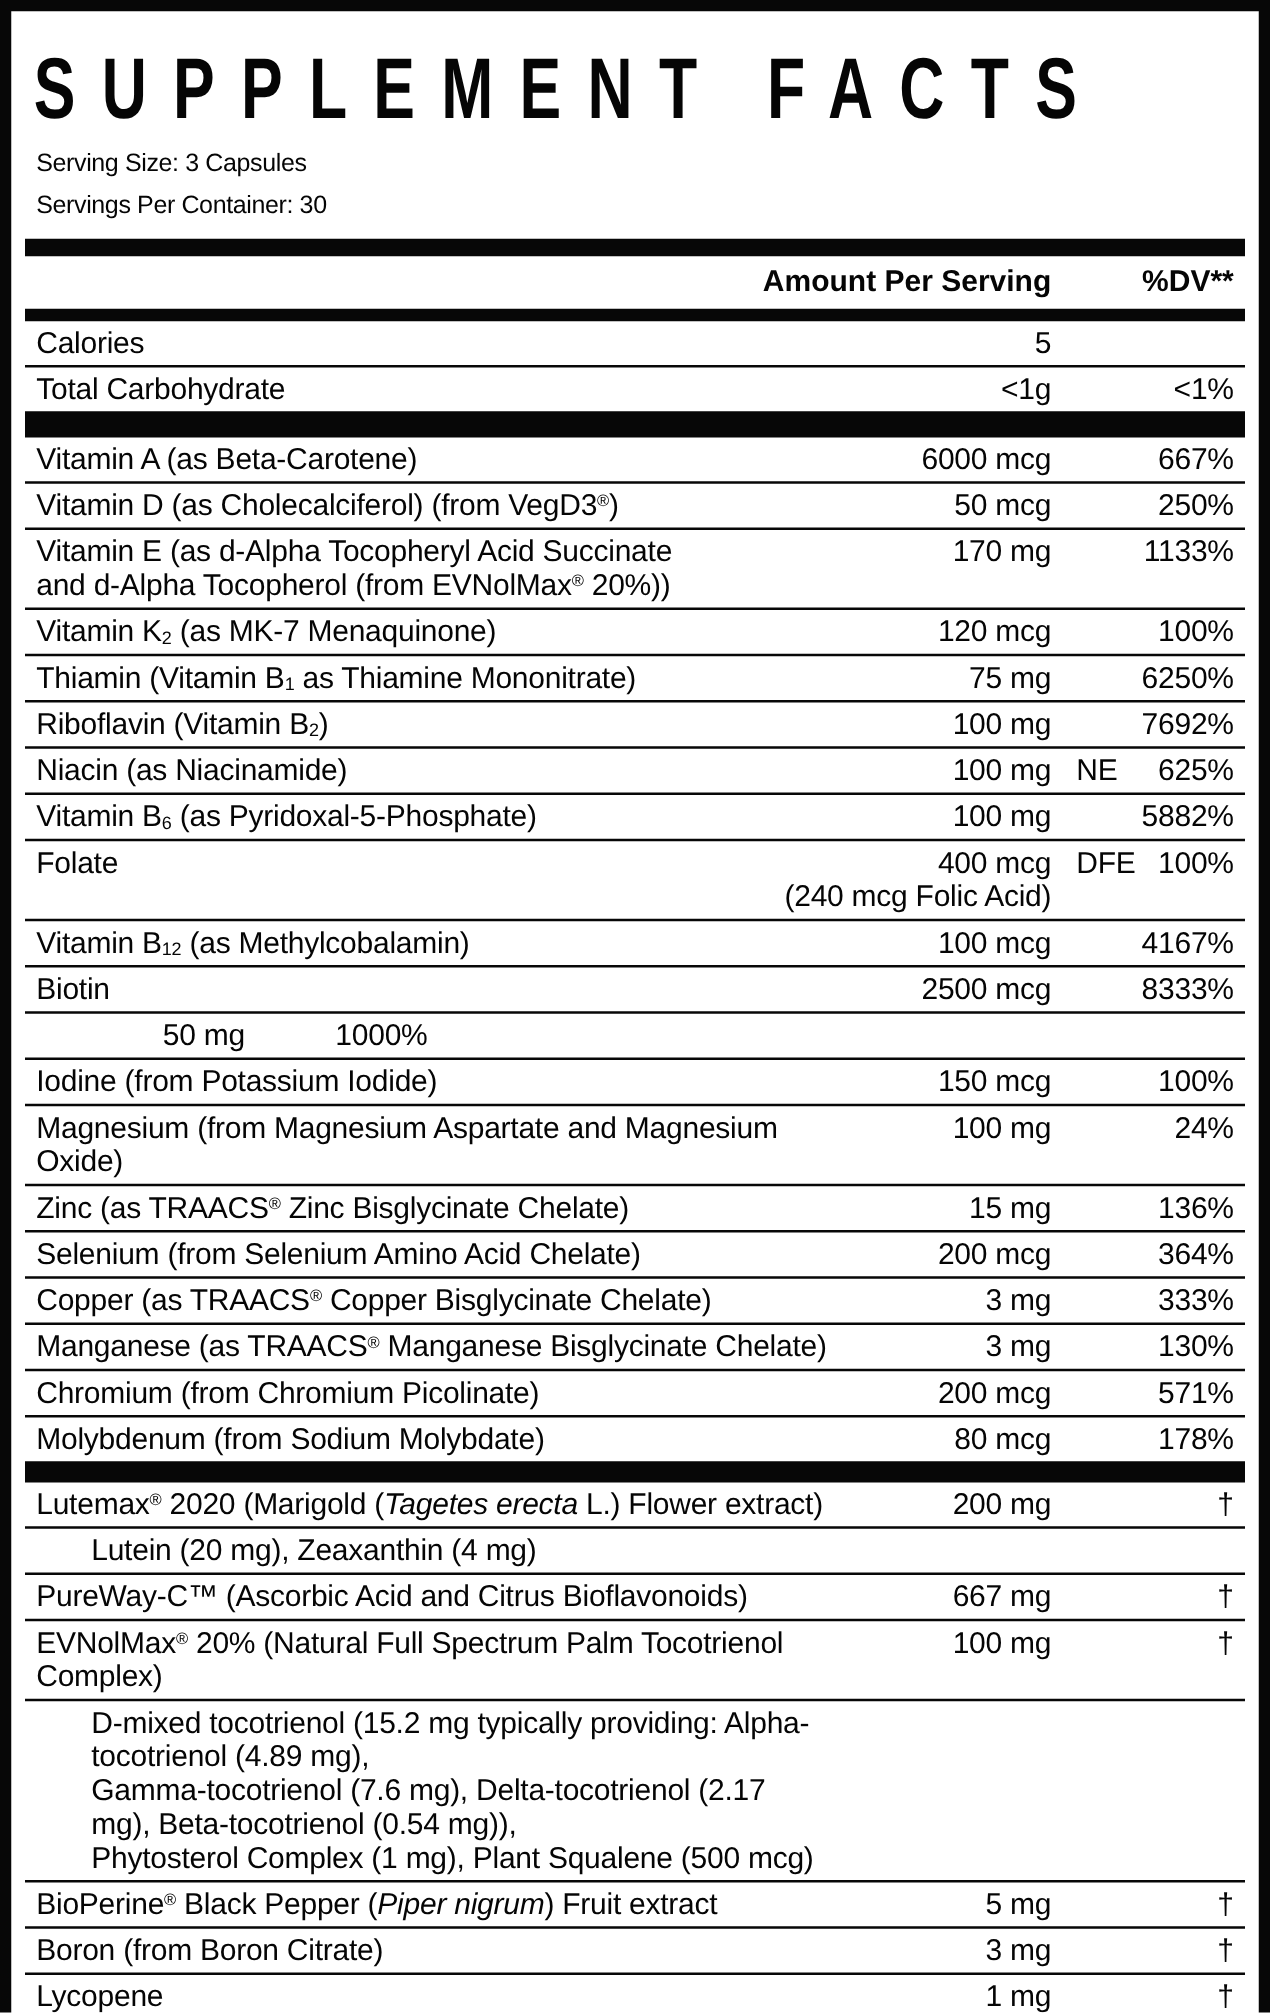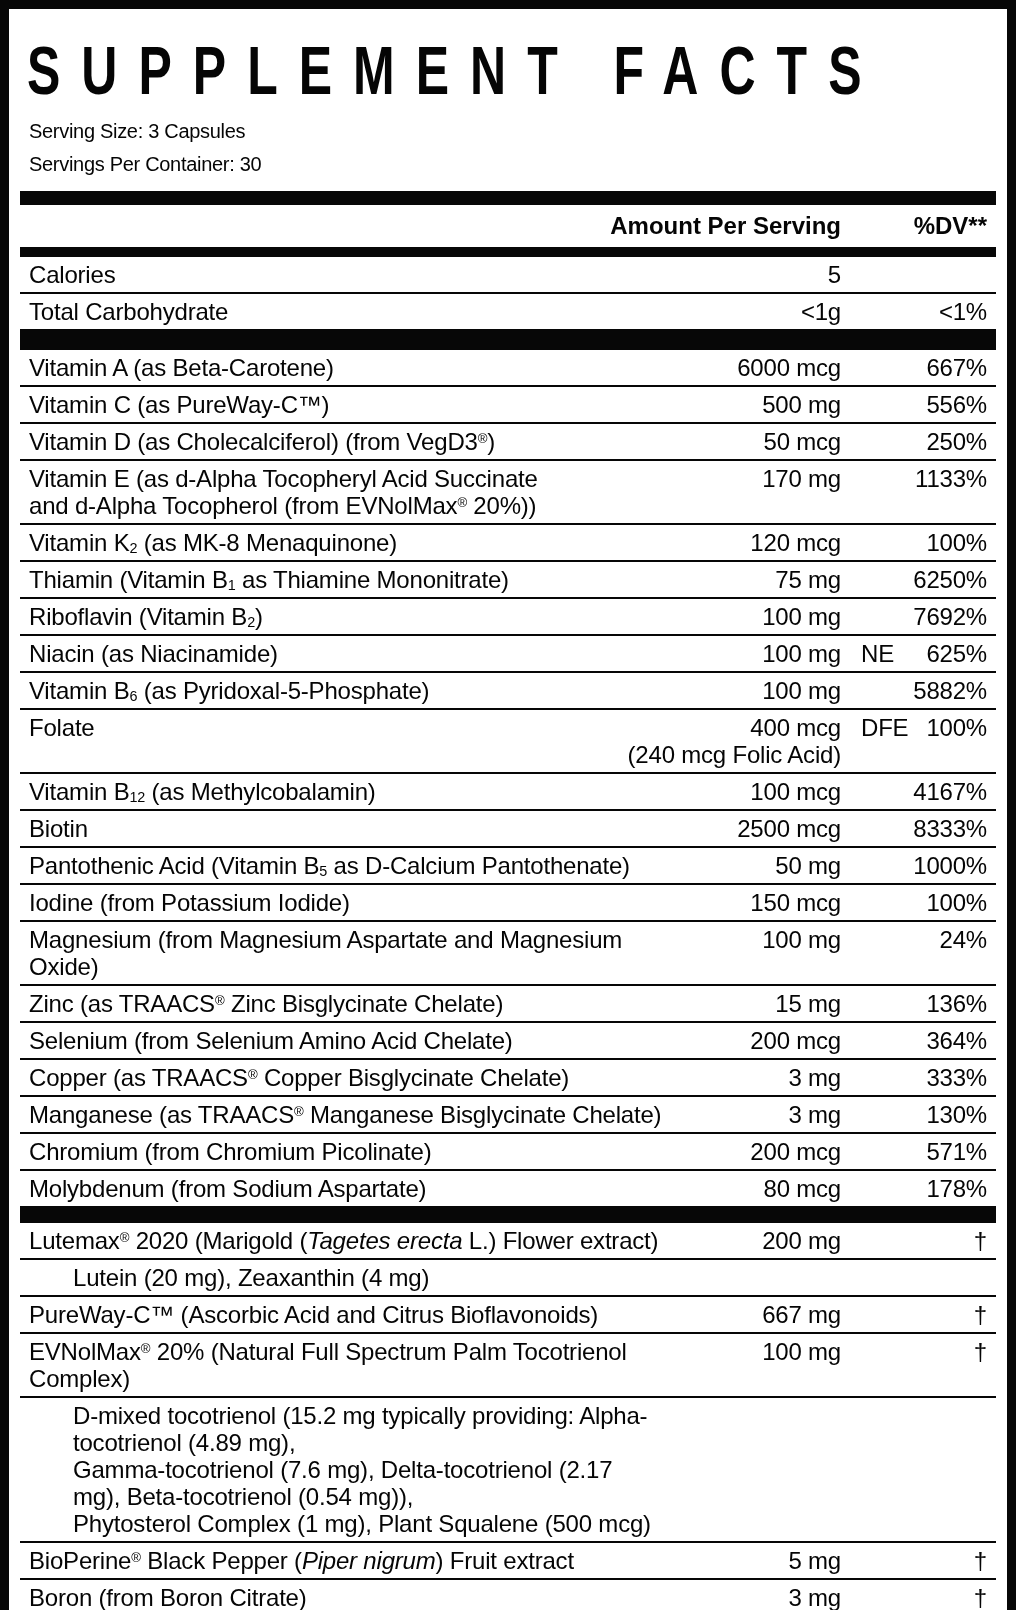--- a/index.html
+++ b/index.html
@@ -83,42 +83,35 @@
 
     <div class="rows" id="rows-nutrients">
         <div class="row">
           <div class="name"><span>Vitamin A (as Beta-Carotene)</span></div>
           <div class="amt">
             <span class="amt-line"><span>6000 mcg</span></span>
           </div>
           <div class="dv">667%</div>
         </div>
         <div class="row">
-          <div class="name"><span>Vitamin C (as PureWay-C™)</span></div>
-          <div class="amt">
-            <span class="amt-line"><span>500 mg</span></span>
-          </div>
-          <div class="dv">556%</div>
-        </div>
-        <div class="row">
           <div class="name"><span>Vitamin D (as Cholecalciferol) (from VegD3</span><sup>®</sup><span>)</span></div>
           <div class="amt">
             <span class="amt-line"><span>50 mcg</span></span>
           </div>
           <div class="dv">250%</div>
         </div>
         <div class="row">
           <div class="name"><span>Vitamin E (as d-Alpha Tocopheryl Acid Succinate</span><br><span>and d-Alpha Tocopherol (from EVNolMax</span><sup>®</sup><span> 20%))</span></div>
           <div class="amt">
             <span class="amt-line"><span>170 mg</span></span>
           </div>
           <div class="dv">1133%</div>
         </div>
         <div class="row">
-          <div class="name"><span>Vitamin K</span><sub>2</sub><span> (as MK-8 Menaquinone)</span></div>
+          <div class="name"><span>Vitamin K</span><sub>2</sub><span> (as MK-7 Menaquinone)</span></div>
           <div class="amt">
             <span class="amt-line"><span>120 mcg</span></span>
           </div>
           <div class="dv">100%</div>
         </div>
         <div class="row">
           <div class="name"><span>Thiamin (Vitamin B</span><sub>1</sub><span> as Thiamine Mononitrate)</span></div>
           <div class="amt">
             <span class="amt-line"><span>75 mg</span></span>
           </div>
@@ -161,21 +154,20 @@
           <div class="dv">4167%</div>
         </div>
         <div class="row">
           <div class="name"><span>Biotin</span></div>
           <div class="amt">
             <span class="amt-line"><span>2500 mcg</span></span>
           </div>
           <div class="dv">8333%</div>
         </div>
         <div class="row">
-          <div class="name"><span>Pantothenic Acid (Vitamin B</span><sub>5</sub><span> as D-Calcium Pantothenate)</span></div>
           <div class="amt">
             <span class="amt-line"><span>50 mg</span></span>
           </div>
           <div class="dv">1000%</div>
         </div>
         <div class="row">
           <div class="name"><span>Iodine (from Potassium Iodide)</span></div>
           <div class="amt">
             <span class="amt-line"><span>150 mcg</span></span>
           </div>
@@ -217,21 +209,21 @@
           <div class="dv">130%</div>
         </div>
         <div class="row">
           <div class="name"><span>Chromium (from Chromium Picolinate)</span></div>
           <div class="amt">
             <span class="amt-line"><span>200 mcg</span></span>
           </div>
           <div class="dv">571%</div>
         </div>
         <div class="row">
-          <div class="name"><span>Molybdenum (from Sodium Aspartate)</span></div>
+          <div class="name"><span>Molybdenum (from Sodium Molybdate)</span></div>
           <div class="amt">
             <span class="amt-line"><span>80 mcg</span></span>
           </div>
           <div class="dv">178%</div>
         </div>
       </div>
 
     <div class="bar bar4"></div>
 
     <div class="rows" id="rows-botanicals">

